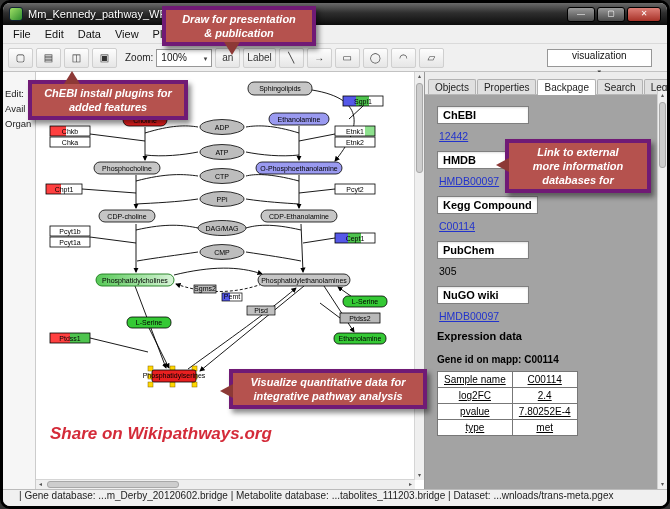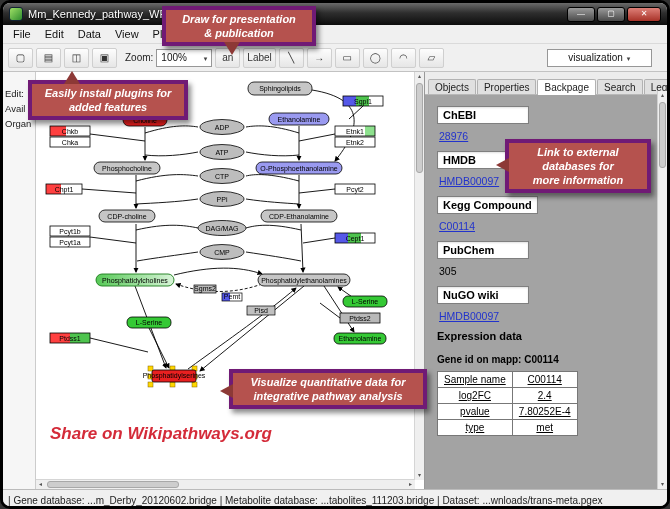--- a/index.html
+++ b/index.html
@@ -20,21 +20,21 @@
   .menubar{height:18px;background:#f0f0f0;border-bottom:1px solid #dadada;display:flex;align-items:center;padding:0 3px;flex:none;}
   .menuitem{font-size:11px;padding:1px 7px;color:#111;}
   .toolbar{height:27px;background:#f0f0f0;border-bottom:1px solid #c2c2c2;display:flex;align-items:center;padding:0 5px;gap:3px;flex:none;}
   .tbtn{min-width:17px;height:18px;border:1px solid #cfcfcf;background:linear-gradient(#fdfdfd,#e6e6e6);font-size:10px;
         display:flex;align-items:center;justify-content:center;border-radius:2px;color:#333;padding:0 3px;}
   .zoomlbl{font-size:10px;color:#222;margin-left:5px;}
   .combo{height:16px;border:1px solid #979797;background:#fff;font-size:10px;display:flex;align-items:center;
          padding:0 4px;gap:4px;color:#111;}
   .combo .caret::after{content:"▾";font-size:7px;color:#444;}
   .zoomcombo{width:46px;justify-content:space-between;}
-  .viscombo{width:95px;justify-content:center;margin-left:100px;}
+  .viscombo{width:95px;justify-content:space-between;margin-left:100px;flex-direction:column;}
   
   .main{flex:1;display:flex;min-height:0;}
   .leftpanel{width:28px;background:#f6f6f6;border-right:1px solid #ccc;padding:16px 2px 0;font-size:9.5px;color:#222;overflow:hidden;flex:none;}
   .lp-label{white-space:nowrap;margin-bottom:4px;}
   .canvas{flex:1;position:relative;background:#fff;overflow:hidden;}
   svg.pathway{position:absolute;left:0;top:0;}
   svg.pathway text{font-size:7px;text-anchor:middle;fill:#000;font-family:"Liberation Sans",sans-serif;}
   .share{position:absolute;left:14px;top:352px;font-size:17px;font-weight:bold;font-style:italic;color:#d42b39;white-space:nowrap;}
   
   .vscroll{position:absolute;right:0;top:0;bottom:9px;width:9px;background:#efefef;border-left:1px solid #d5d5d5;}
@@ -57,21 +57,21 @@
   .bp-link{display:block;color:#2233cc;text-decoration:underline;font-size:10.5px;margin:0 0 4px 2px;cursor:pointer;}
   .bp-value{display:block;color:#000;font-size:10.5px;margin:0 0 4px 2px;}
   .bp-expr-title{font-weight:bold;font-size:11px;margin-top:8px;}
   .bp-geneid{font-weight:bold;font-size:10px;margin-top:12px;}
   table.expr{border-collapse:collapse;margin-top:6px;text-decoration:underline;}
   table.expr td{border:1px solid #777;font-size:10px;padding:2px 6px;text-align:center;min-width:52px;background:#fff;}
   .sb-scroll{position:absolute;right:0;top:19px;bottom:0;width:9px;background:#efefef;border-left:1px solid #d0d0d0;}
   .sb-thumb{position:absolute;left:1px;right:1px;top:11px;height:64px;background:#cdcdcd;border:1px solid #a8a8a8;border-radius:3px;}
   
   .statusbar{height:16px;background:#f0f0f0;border-top:1px solid #bbb;font-size:10px;color:#222;display:flex;
-             align-items:flex-end;padding:0 5px;white-space:nowrap;overflow:hidden;flex:none;}
+             align-items:flex-start;padding:0 16px;white-space:nowrap;overflow:hidden;flex:none;}
   
   .callout{position:absolute;background:#b5524e;border:4px solid #701a75;color:#fff;font-weight:bold;font-style:italic;
            font-size:11px;line-height:14px;text-align:center;padding:2px 6px;box-shadow:3px 4px 5px rgba(0,0,0,.45);z-index:50;}
   .co-draw{left:162px;top:6px;width:134px;}
   .co-plugins{left:28px;top:80px;width:140px;}
   .co-link{left:505px;top:139px;width:126px;}
   .co-visualize{left:229px;top:369px;width:178px;}
   .ptr{position:absolute;width:0;height:0;}
   .ptr-down{bottom:-13px;left:58px;border-left:8px solid transparent;border-right:8px solid transparent;border-top:13px solid #8d3936;}
   .ptr-up{top:-13px;left:32px;border-left:8px solid transparent;border-right:8px solid transparent;border-bottom:13px solid #8d3936;}
@@ -368,21 +368,21 @@
         <div class="tabs">
           <span class="tab">Objects</span>
           <span class="tab">Properties</span>
           <span class="tab active">Backpage</span>
           <span class="tab">Search</span>
           <span class="tab">Legend</span>
         </div>
         <div class="sbcontent">
           <div>
             <div class="bp-header">ChEBI</div>
-            <a class="bp-link">28976</a>
+            <a class="bp-link">12442</a>
           </div>
           <div>
             <div class="bp-header">HMDB</div>
             <a class="bp-link">HMDB00097</a>
           </div>
           <div>
             <div class="bp-header">Kegg Compound</div>
             <a class="bp-link">C00114</a>
           </div>
           <div>
@@ -428,28 +428,28 @@
       <span>| Gene database: ...m_Derby_20120602.bridge  | Metabolite database: ...tabolites_111203.bridge  | Dataset: ...wnloads/trans-meta.pgex</span>
     </div>
   </div>
 
   <div class="callout co-draw">
     <div>Draw for presentation</div>
     <div>&amp; publication</div>
     <div class="ptr ptr-down"></div>
   </div>
   <div class="callout co-plugins">
-    <div>Easily install plugins for</div>
+    <div>ChEBI install plugins for</div>
     <div>added features</div>
     <div class="ptr ptr-up"></div>
   </div>
   <div class="callout co-link">
     <div>Link  to external</div>
+    <div>more information</div>
     <div>databases  for</div>
-    <div>more information</div>
     <div class="ptr ptr-left"></div>
   </div>
   <div class="callout co-visualize">
     <div>Visualize quantitative  data  for</div>
     <div>integrative pathway analysis</div>
     <div class="ptr ptr-left"></div>
   </div>
 </div>
 
 </body></html>

